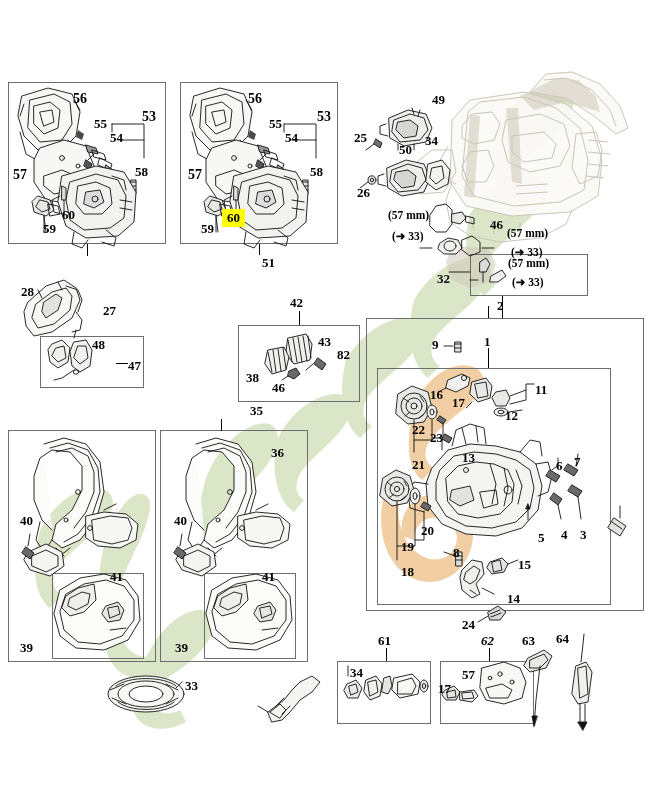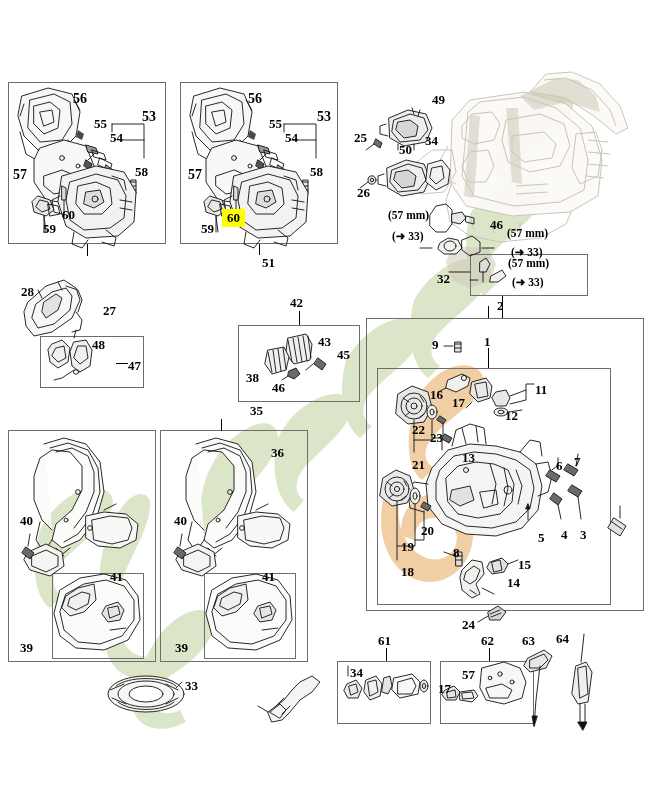--- a/index.html
+++ b/index.html
@@ -543,56 +543,56 @@
       <div class="lbl s13" style="left: 357px; top: 186px;">26</div>
       <div class="lbl s13" style="left: 490px; top: 218px;">46</div>
       <div class="lbl s13" style="left: 437px; top: 272px;">32</div>
       <div class="lbl s13" style="left: 497px; top: 299px;">2</div>
       <div class="lbl s13" style="left: 21px; top: 285px; text-align: right;">28</div>
       <div class="lbl s13" style="left: 103px; top: 293px; margin-top: 11px;">27</div>
       <div class="lbl s13" style="left: 92px; top: 338px;">48</div>
       <div class="lbl s13" style="left: 128px; top: 359px;">47</div>
       <div class="lbl s13" style="left: 290px; top: 296px;">42</div>
       <div class="lbl s13" style="left: 318px; top: 335px;">43</div>
-      <div class="lbl s13" style="left: 337px; top: 348px;">45</div>
+      <div class="lbl s13" style="left: 337px; top: 348px;">82</div>
       <div class="lbl s13" style="left: 246px; top: 371px;">38</div>
       <div class="lbl s13" style="left: 272px; top: 381px;">46</div>
       <div class="lbl s13" style="left: 432px; top: 338px;">9</div>
       <div class="lbl s13" style="left: 484px; top: 335px;">1</div>
       <div class="lbl s13" style="left: 430px; top: 388px;">16</div>
       <div class="lbl s13" style="left: 452px; top: 396px;">17</div>
       <div class="lbl s13" style="left: 535px; top: 383px;">11</div>
       <div class="lbl s13" style="left: 505px; top: 409px;">12</div>
       <div class="lbl s13" style="left: 412px; top: 423px;">22</div>
       <div class="lbl s13" style="left: 430px; top: 431px;">23</div>
       <div class="lbl s13" style="left: 462px; top: 451px;">13</div>
       <div class="lbl s13" style="left: 412px; top: 458px;">21</div>
       <div class="lbl s13" style="left: 401px; top: 540px;">19</div>
       <div class="lbl s13" style="left: 421px; top: 524px;">20</div>
       <div class="lbl s13" style="left: 401px; top: 565px;">18</div>
       <div class="lbl s13" style="left: 453px; top: 546px;">8</div>
-      <div class="lbl s13" style="left: 507px; top: 576px;">14</div>
+      <div class="lbl s13" style="left: 507px; top: 592px;">14</div>
       <div class="lbl s13" style="left: 518px; top: 558px;">15</div>
       <div class="lbl s13" style="left: 538px; top: 531px;">5</div>
       <div class="lbl s13" style="left: 561px; top: 528px;">4</div>
       <div class="lbl s13" style="left: 580px; top: 528px;">3</div>
       <div class="lbl s13" style="left: 556px; top: 459px;">6</div>
       <div class="lbl s13" style="left: 574px; top: 455px;">7</div>
       <div class="lbl s13" style="left: 20px; top: 514px;">40</div>
       <div class="lbl s13" style="left: 110px; top: 570px;">41</div>
       <div class="lbl s13" style="left: 20px; top: 641px;">39</div>
       <div class="lbl s13" style="left: 212px; top: 404px; margin-left: 38px;">35</div>
       <div class="lbl s13" style="left: 271px; top: 446px;">36</div>
       <div class="lbl s13" style="left: 174px; top: 514px;">40</div>
       <div class="lbl s13" style="left: 262px; top: 570px;">41</div>
       <div class="lbl s13" style="left: 175px; top: 641px;">39</div>
       <div class="lbl s13" style="left: 185px; top: 679px;">33</div>
       <div class="lbl s13" style="left: 462px; top: 618px;">24</div>
       <div class="lbl s13" style="left: 378px; top: 634px;">61</div>
-      <div class="lbl s13" style="left: 481px; top: 634px;">62</div>
+      <div class="lbl s13" style="left: 481px; top: 634px; font-style: italic;">62</div>
       <div class="lbl s13" style="left: 522px; top: 634px;">63</div>
       <div class="lbl s13" style="left: 556px; top: 632px;">64</div>
       <div class="lbl s13" style="left: 350px; top: 666px;">34</div>
       <div class="lbl s13" style="left: 462px; top: 668px;">57</div>
       <div class="lbl s13" style="left: 438px; top: 682px;">17</div>
     </div>
 
   <div id="notes">
       <div class="lbl note" style="left: 388px; top: 210px;">(57 mm)</div>
       <div class="lbl note" style="left: 392px; top: 231px;">(➜ 33)</div>

